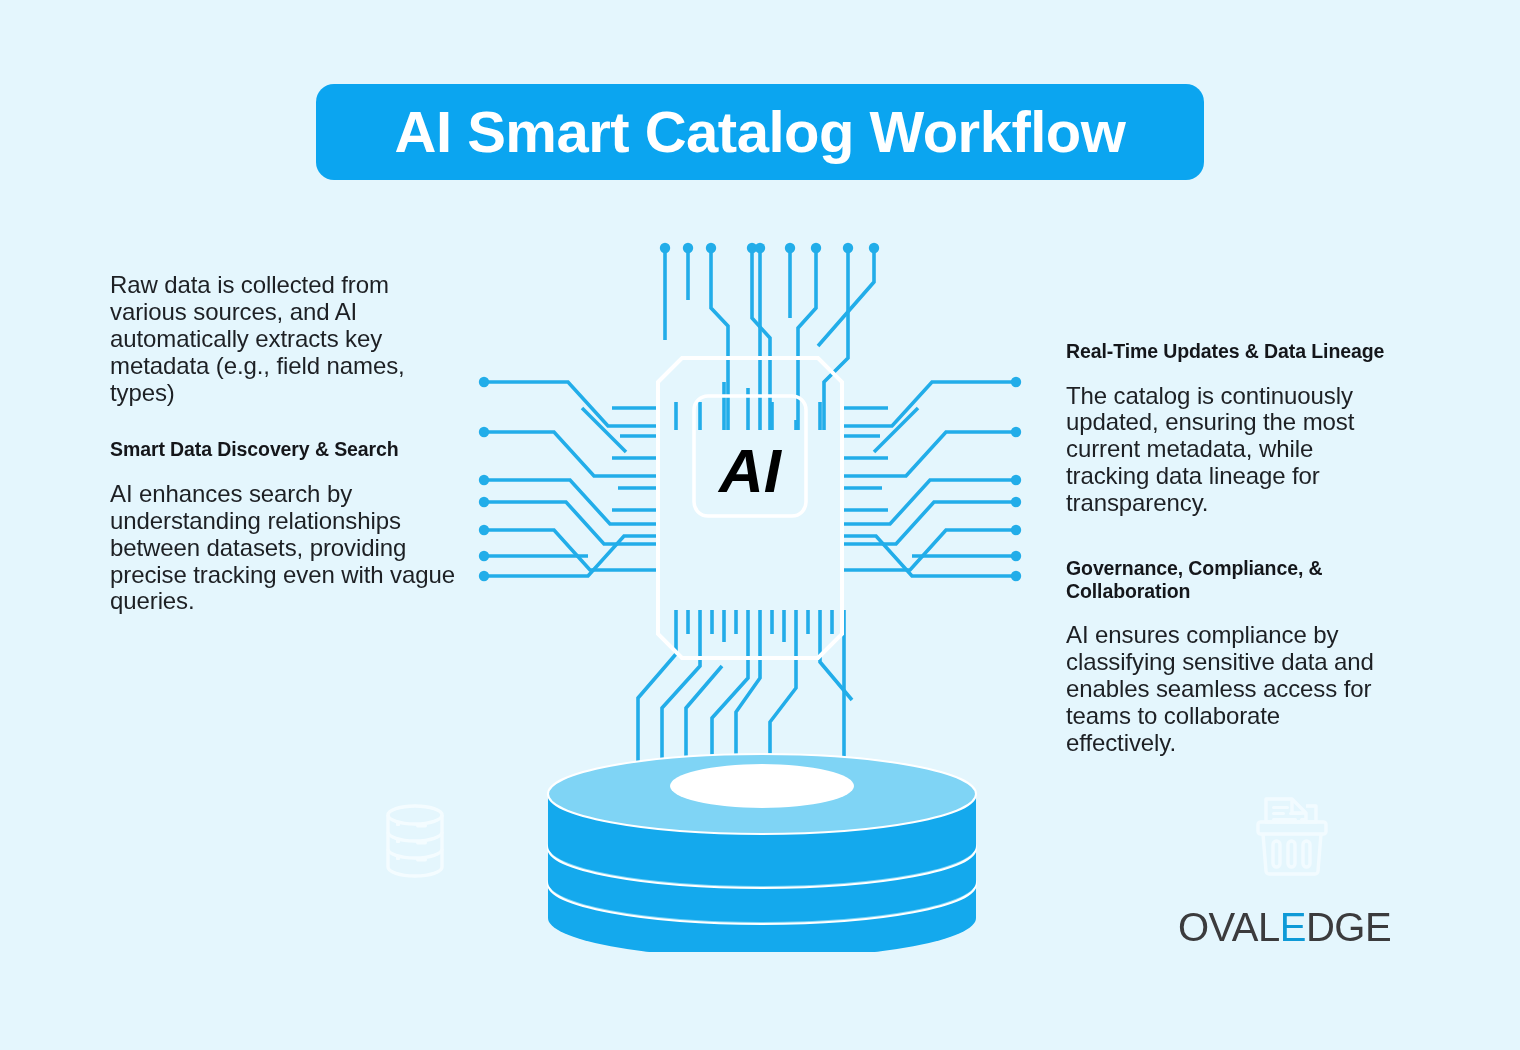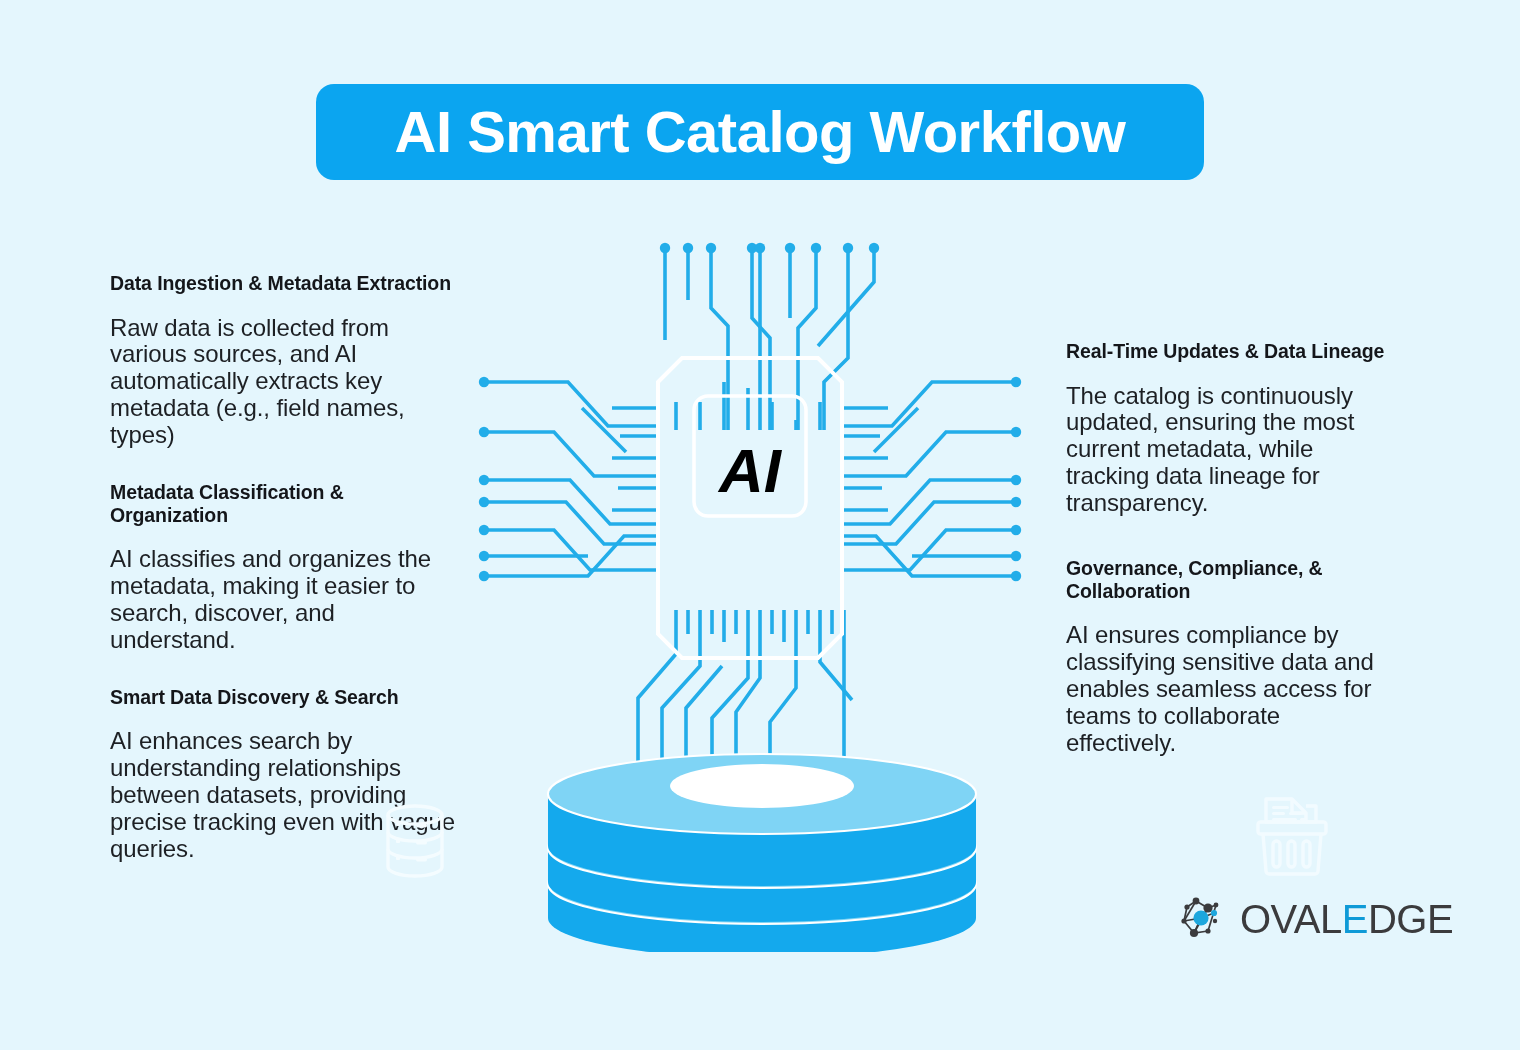--- a/index.html
+++ b/index.html
@@ -72,21 +72,21 @@
     position:absolute;
     left:522px; top:752px;
     width:480px; height:200px;
   }
 
   
   #logo{
     position:absolute;
     left:1178px; top:893px;
     height:52px;
-    display:flex; align-items:center; gap:14px;
+    display:flex; align-items:center; gap:14px;flex-direction:column;
   }
   #logo .logo-text{
     font-size:40px; font-weight:400; letter-spacing:-0.5px;
     line-height:1; white-space:nowrap;
   }
   #logo .lt-a{ color:#3b3b3d; }
   #logo .lt-e{ color:#0e9ad7; }
   #logo .lt-b{ color:#3b3b3d; }
 </style>
 </head>
@@ -219,28 +219,23 @@
 
       <rect x="234" y="166" width="112" height="120" rx="14" ry="14" fill="none" stroke="#ffffff" stroke-width="3.5"></rect>
 
       <text id="chip-label" x="290" y="246" text-anchor="middle" dominant-baseline="middle" font-family="Liberation Sans, sans-serif" font-size="62" font-weight="bold" fill="#000000">AI</text>
     </svg>
   </div>
 
   <div class="col col-left">
 
     <div class="block gap-l">
-      <div class="b-head">Data Ingestion &amp; Metadata Extraction</div>
       <div class="b-body">Raw data is collected from various sources, and AI automatically extracts key metadata (e.g., field names, types)</div>
     </div>
 
-    <div class="block gap-l">
-      <div class="b-head">Metadata Classification &amp; Organization</div>
-      <div class="b-body">AI classifies and organizes the metadata, making it easier to search, discover, and understand.</div>
-    </div>
 
     <div class="block">
       <div class="b-head">Smart Data Discovery &amp; Search</div>
       <div class="b-body">AI enhances search by understanding relationships between datasets, providing precise tracking even with vague queries.</div>
     </div>
   </div>
 
   <div class="col col-right">
 
     <div class="block gap-r">

